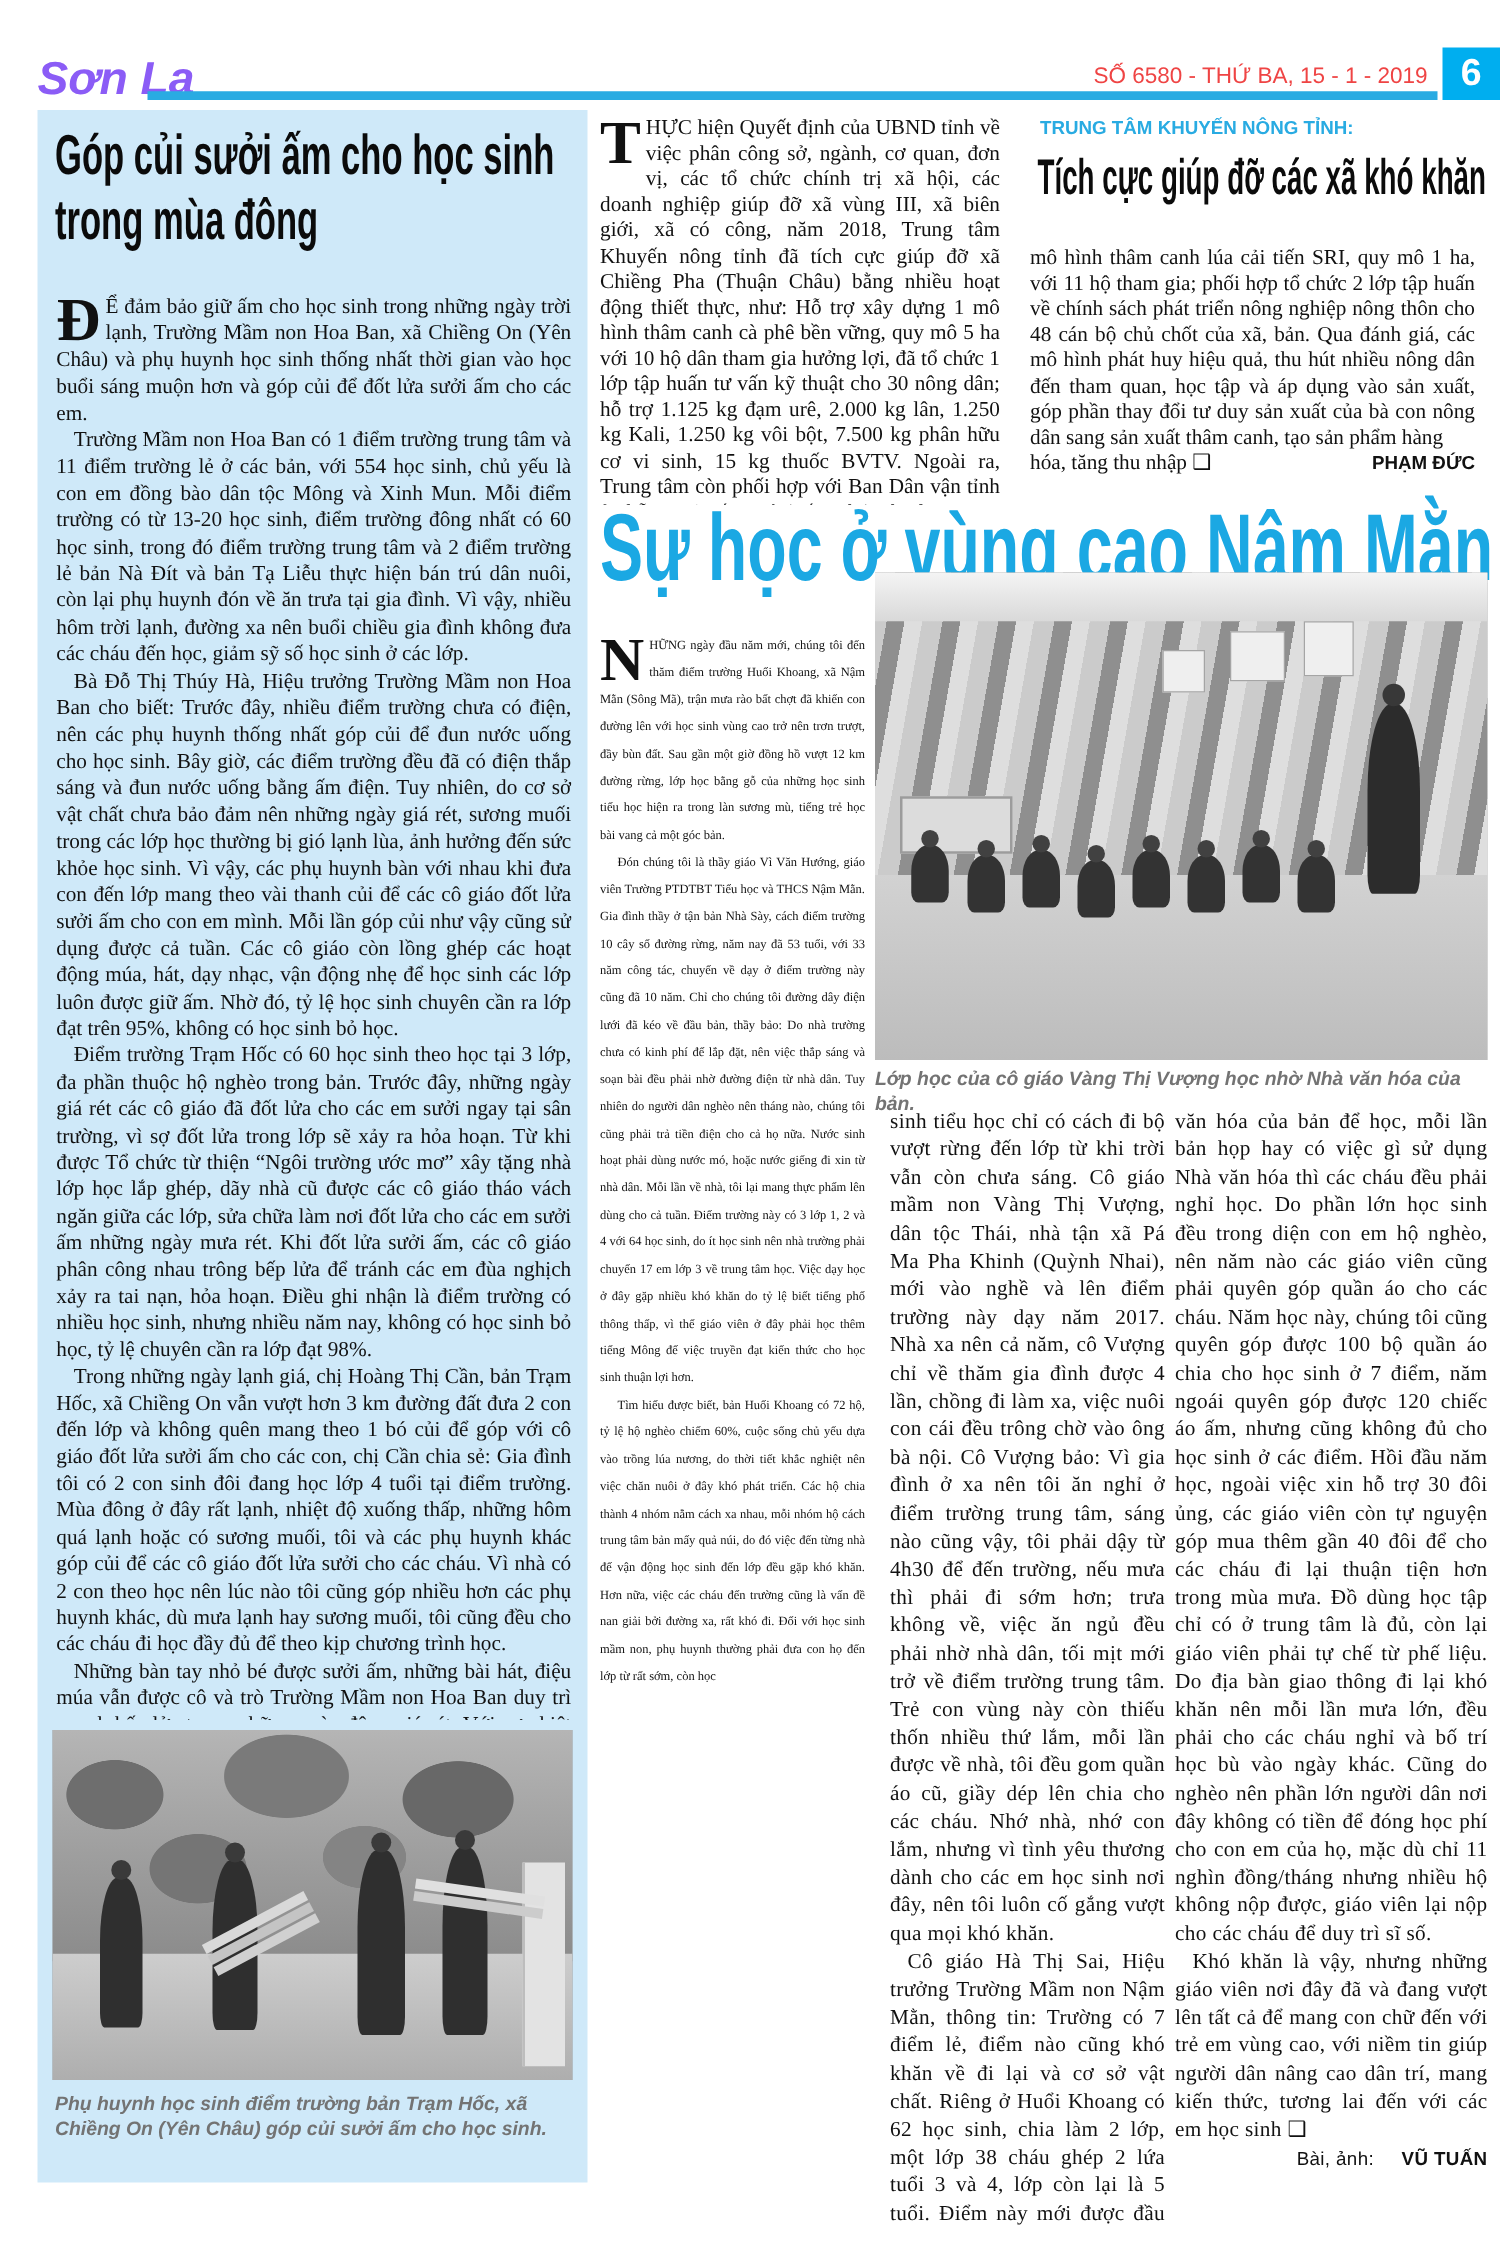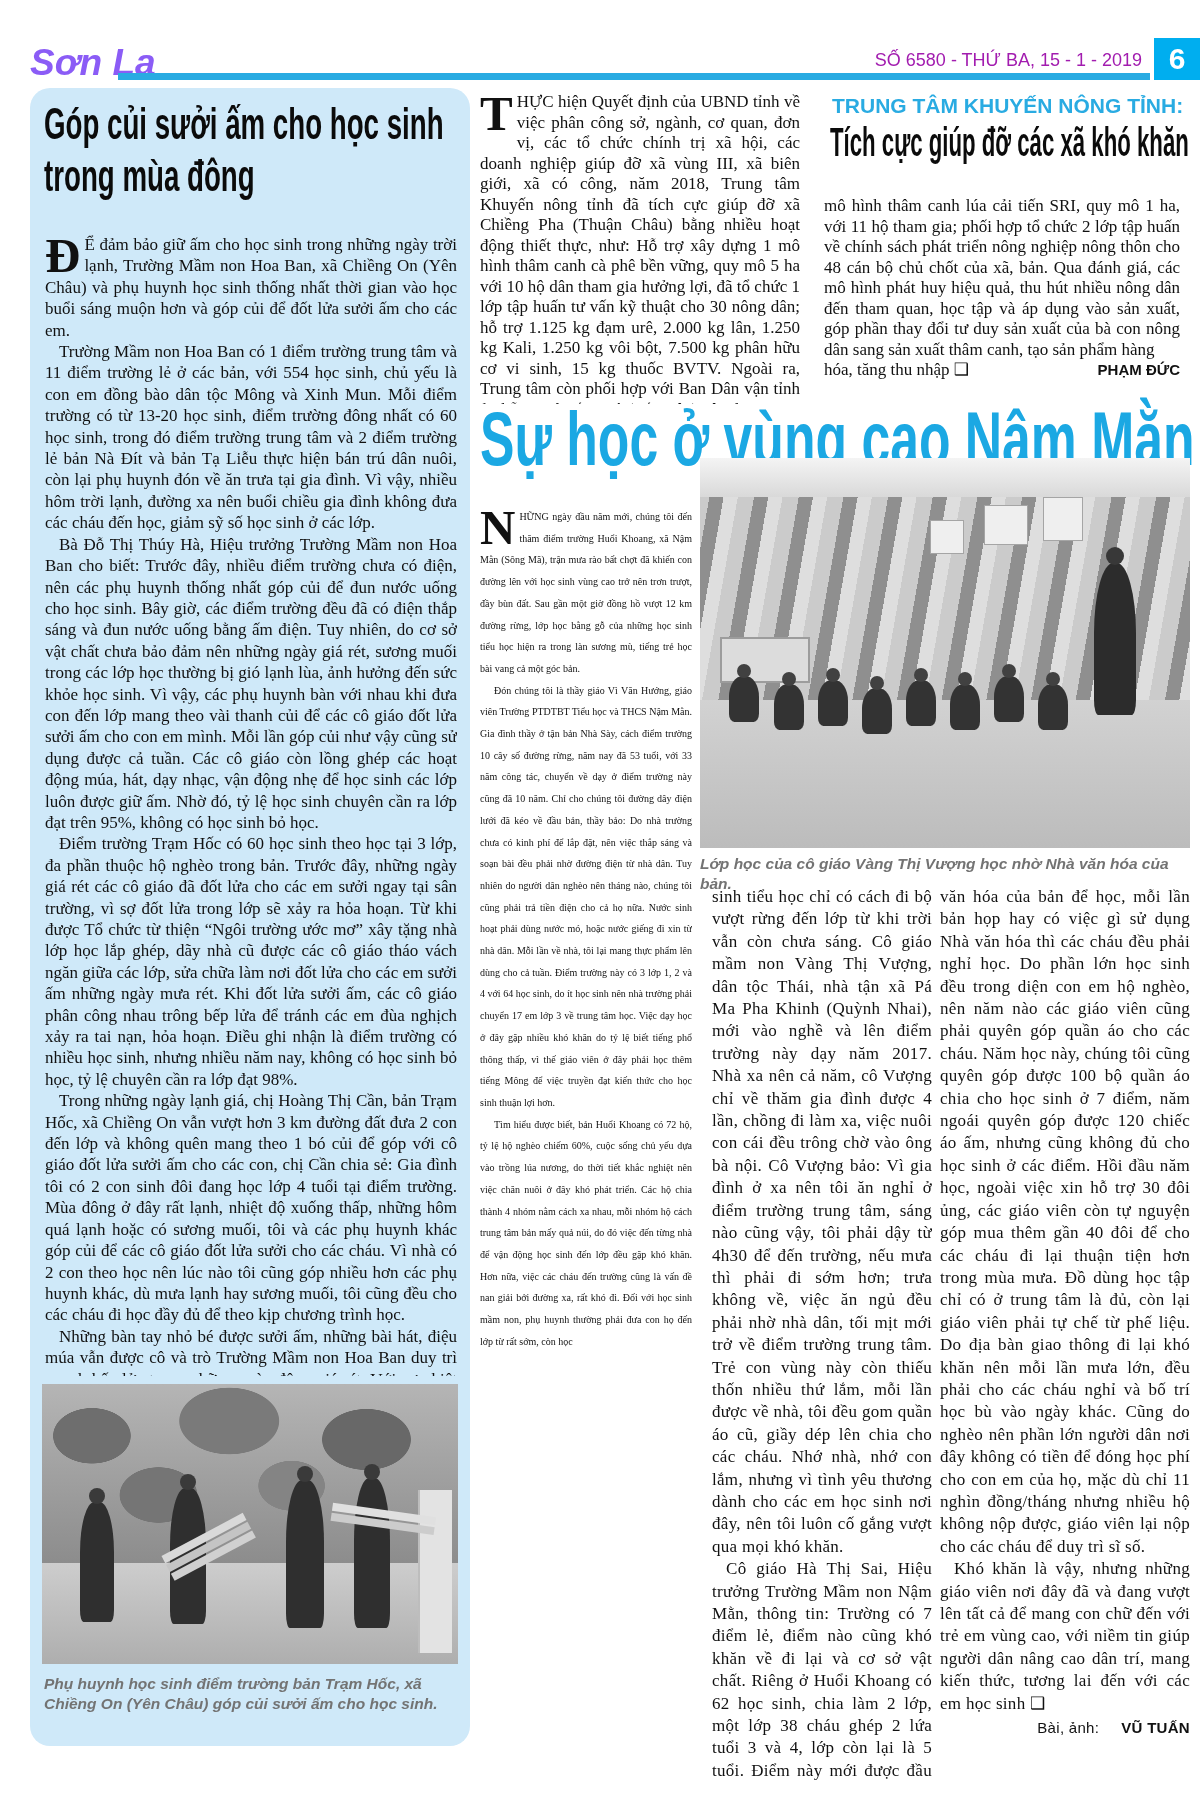--- a/index.html
+++ b/index.html
@@ -10,30 +10,30 @@
   }
   
   .masthead {
     position:absolute; left:30px; top:42px;
     font-family:"Liberation Sans", sans-serif; font-weight:bold; font-style:italic;
     font-size:37px; color:#8b5cf6; letter-spacing:0;
   }
   .header-rule { position:absolute; left:118px; top:73px; width:1032px; height:7px; background:#29abe2; }
   .issue-info {
     position:absolute; right:58px; top:50px;
-    font-family:"Liberation Sans", sans-serif; font-size:18px; color:#a21caf;
+    font-family:"Liberation Sans", sans-serif; font-size:18px; color:#ef4444;
   }
   .page-num-box {
     position:absolute; left:1154px; top:38px; width:46px; height:42px; background:#00aeef;
     display:flex; align-items:center; justify-content:center;
   }
   .page-num { font-family:"Liberation Sans", sans-serif; font-weight:bold; font-size:30px; color:#fff; }
 
   
-  .left-panel { position:absolute; left:30px; top:88px; width:440px; height:1658px; background:#cfe9f9;border-radius:20px; }
+  .left-panel { position:absolute; left:30px; top:88px; width:440px; height:1658px; background:#cfe9f9; }
   .left-headline {
     position:absolute; left:14px; top:10px; width:668px;
     font-family:"Liberation Sans", sans-serif; font-weight:bold;
     font-size:45px; line-height:52px; color:#0b0b0b;
     transform:scaleX(0.615); transform-origin:0 0;
   }
   .left-body {
     position:absolute; left:15px; top:146px; width:412px; height:1142px; overflow:hidden;
     font-size:17px; line-height:21.4px; text-align:justify;
   }
@@ -71,21 +71,21 @@
   .lp-f2 { left:128px; top:104px; width:36px; height:136px; }
   .lp-f3 { left:244px; top:96px;  width:38px; height:148px; }
   .lp-f4 { left:312px; top:94px;  width:36px; height:150px; }
   .lp-wood { position:absolute; left:116px; top:150px; width:92px; height:8px; background:#d9d9d9; transform:rotate(-28deg); box-shadow:0 10px 0 #c4c4c4, 0 20px 0 #d0d0d0; }
   .lp-wood2 { position:absolute; left:290px; top:126px; width:104px; height:8px; background:#e0e0e0; transform:rotate(8deg); box-shadow:0 10px 0 #cccccc; }
 
   
   .kn-col1 { position:absolute; left:480px; top:92px; width:320px; height:312px; overflow:hidden;
     font-size:17px; line-height:20.5px; text-align:justify; }
   .kn-kicker { position:absolute; left:832px; top:94px; width:360px;
-    font-family:"Liberation Sans", sans-serif; font-weight:bold; font-size:21px; color:#29abe2; }
+    font-family:"Liberation Sans", sans-serif; font-weight:bold; font-size:15px; color:#29abe2; }
   .kn-headline { position:absolute; left:830px; top:120px; width:648px;
     font-family:"Liberation Sans", sans-serif; font-weight:bold; font-size:40px; line-height:44px;
     color:#0b0b0b; white-space:nowrap; transform:scaleX(0.555); transform-origin:0 0; }
   .kn-col2 { position:absolute; left:824px; top:196px; width:356px; height:210px; overflow:hidden;
     font-size:17px; line-height:20.5px; text-align:justify; }
   .kn-lastline { display:flex; justify-content:space-between; align-items:baseline; }
   .kn-byline { font-family:"Liberation Sans", sans-serif; font-weight:bold; font-size:15px; }
 
   
   .feature-headline { position:absolute; left:480px; top:396px; width:1044px; text-align:center;

